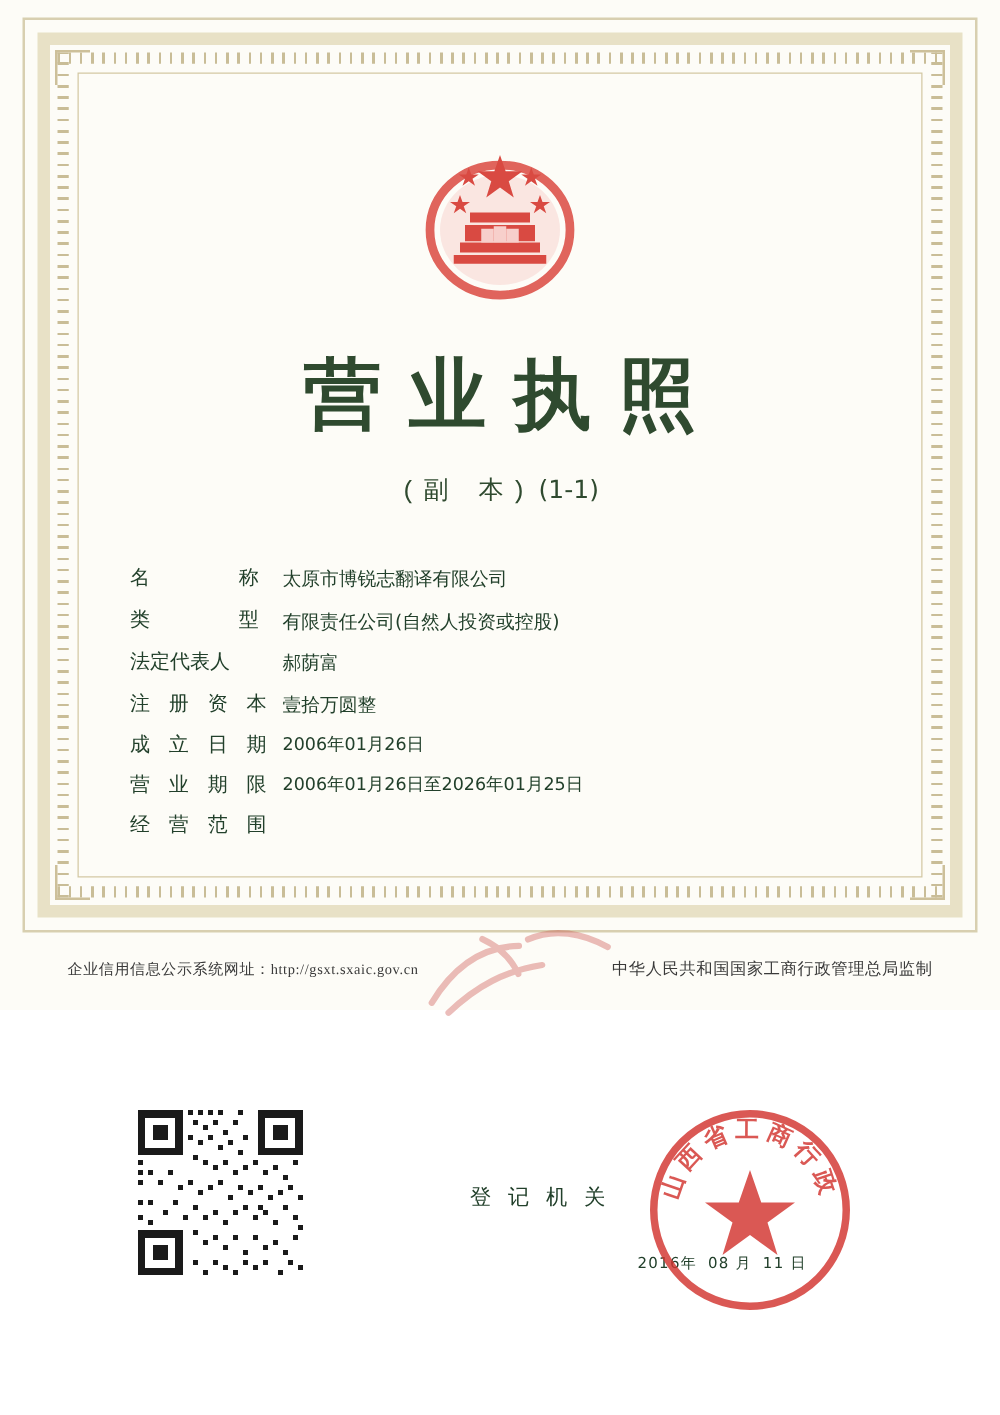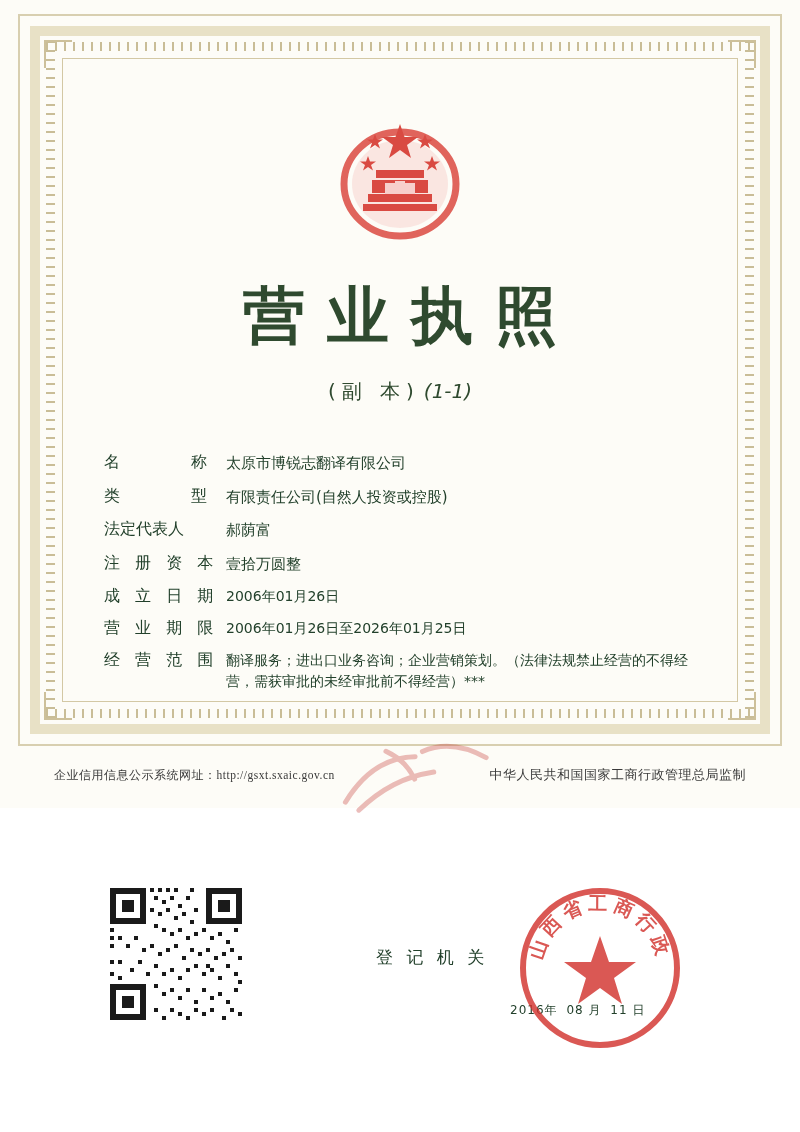--- a/index.html
+++ b/index.html
@@ -107,22 +107,22 @@
   .sub-title {
     position: absolute;
     top: 378px;
     left: 0;
     right: 0;
     text-align: center;
     font-family: "DejaVu Sans", sans-serif;
     font-size: 20px;
     color: #2f4a2f;
   }
-  .sub-title .paren { letter-spacing: 6px; }
-  .sub-title .seq { margin-left: 4px; letter-spacing: 0; font-style: italic; }
+  .sub-title .paren { letter-spacing: 6px; font-family: Liberation Mono, monospace; }
+  .sub-title .seq { margin-left: 4px; letter-spacing: 0; }
 
   .credit-line {
     position: absolute;
     top: 418px;
     left: 0;
     right: 0;
     text-align: center;
     font-family: "DejaVu Sans", sans-serif;
     font-size: 15px;
     color: #22402b;
@@ -300,21 +300,20 @@
     <div class="field-row">
       <div class="field-label sp3">成 立 日 期</div>
       <div class="field-value small">2006年01月26日</div>
     </div>
     <div class="field-row">
       <div class="field-label sp3">营 业 期 限</div>
       <div class="field-value small">2006年01月26日至2026年01月25日</div>
     </div>
     <div class="field-row">
       <div class="field-label sp3">经 营 范 围</div>
-      <div class="field-value small">翻译服务；进出口业务咨询；企业营销策划。（法律法规禁止经营的不得经营，需获审批的未经审批前不得经营）***</div>
     </div>
   </div>
 
   <div class="handwriting">
     <svg viewBox="0 0 170 80" width="170" height="80" aria-hidden="true">
       <g stroke="#c6403a" fill="none" stroke-width="5" stroke-linecap="round">
         <path d="M12,56 C34,30 60,18 88,22"></path>
         <path d="M24,66 C50,48 74,40 104,40"></path>
         <path d="M96,18 C118,12 140,20 158,34"></path>
         <path d="M60,12 C72,20 80,30 84,44"></path>

